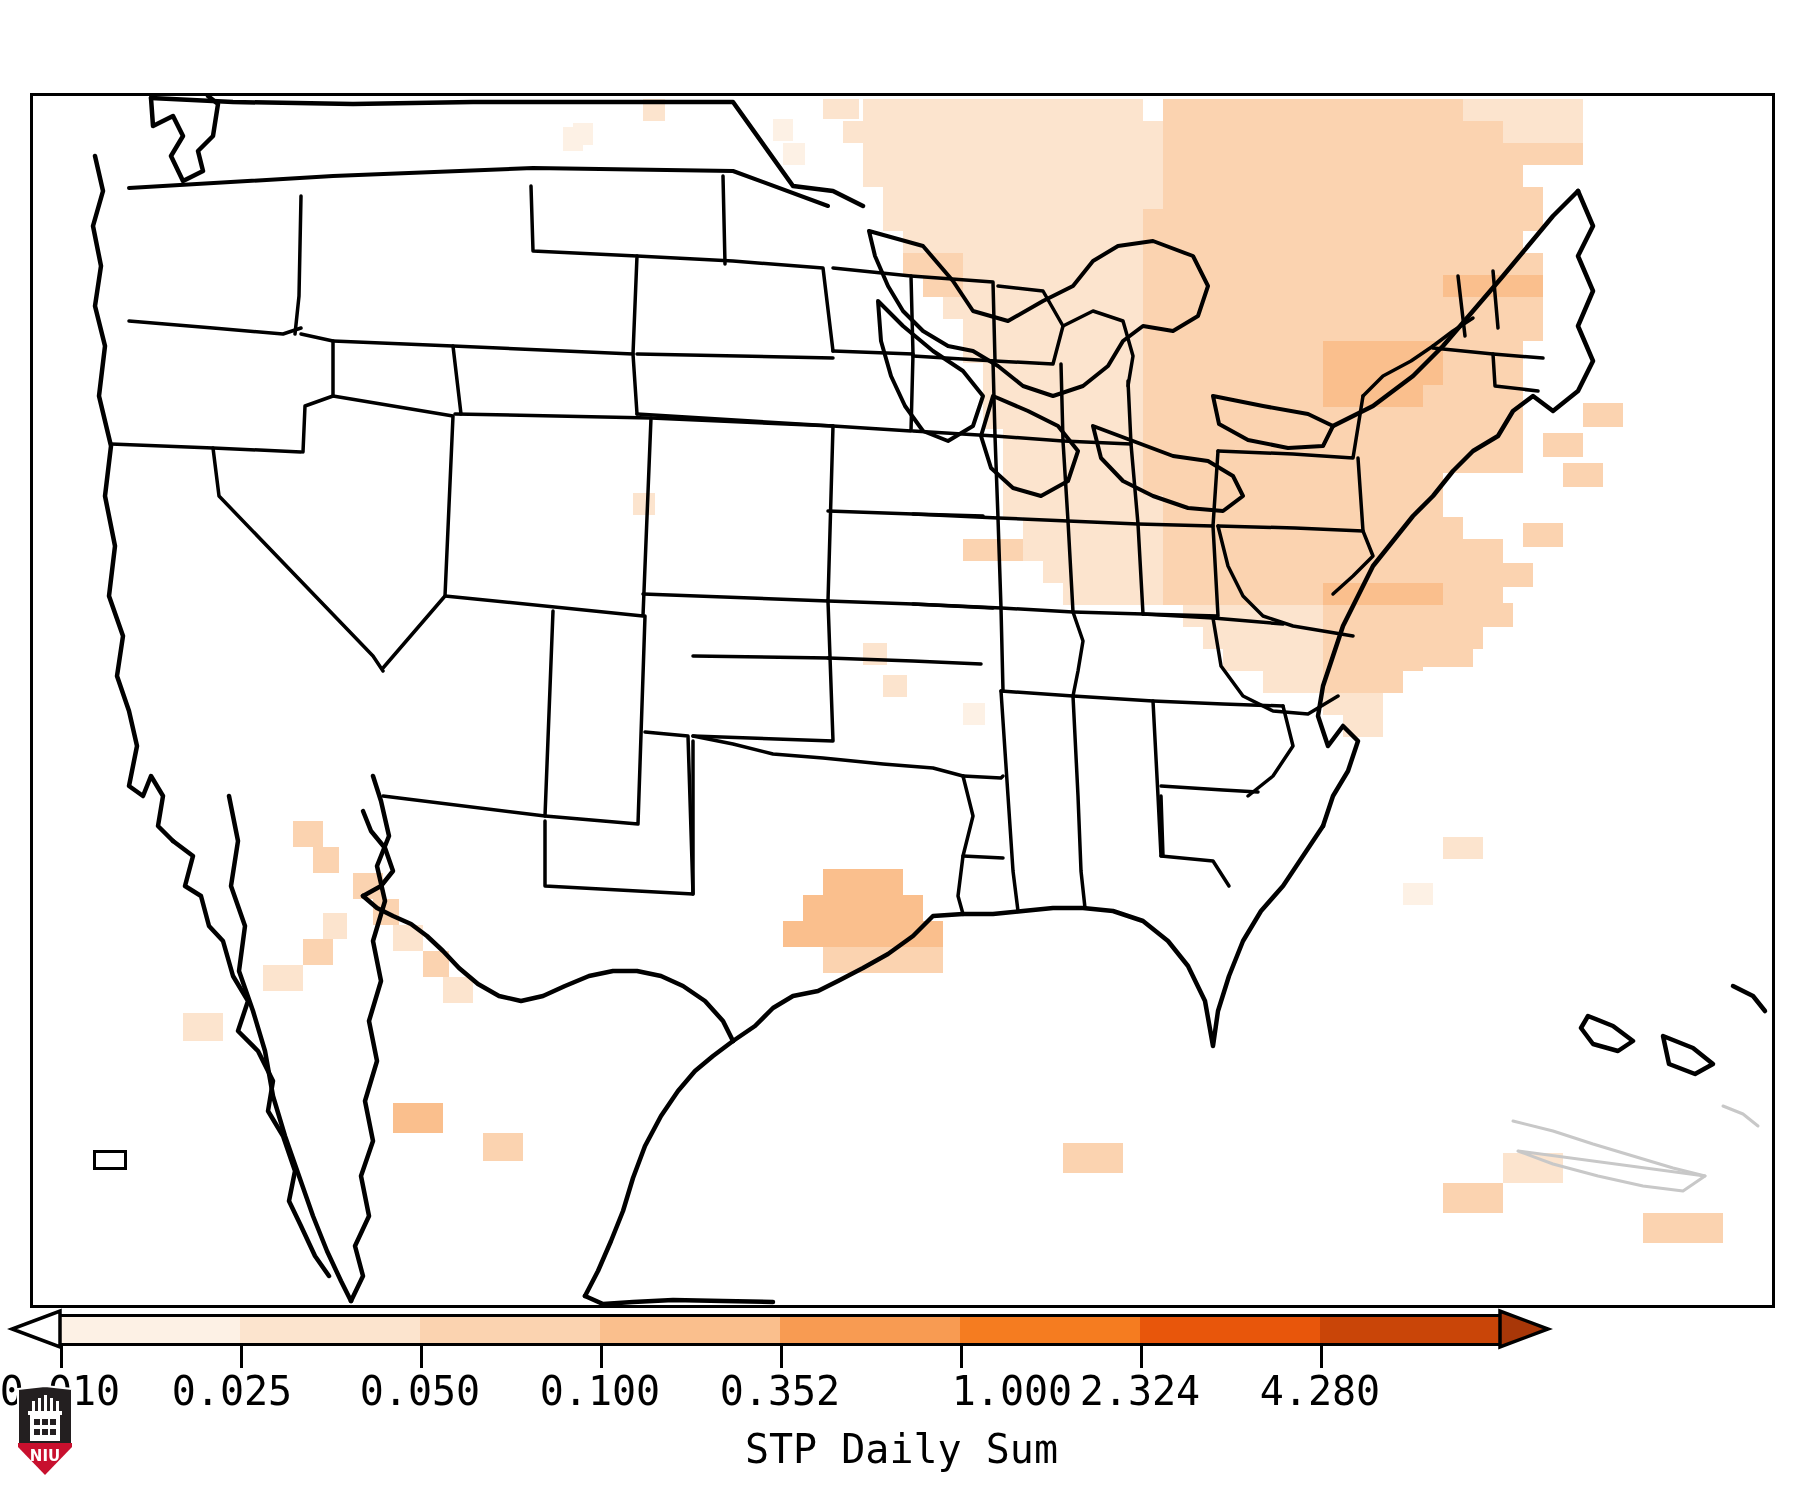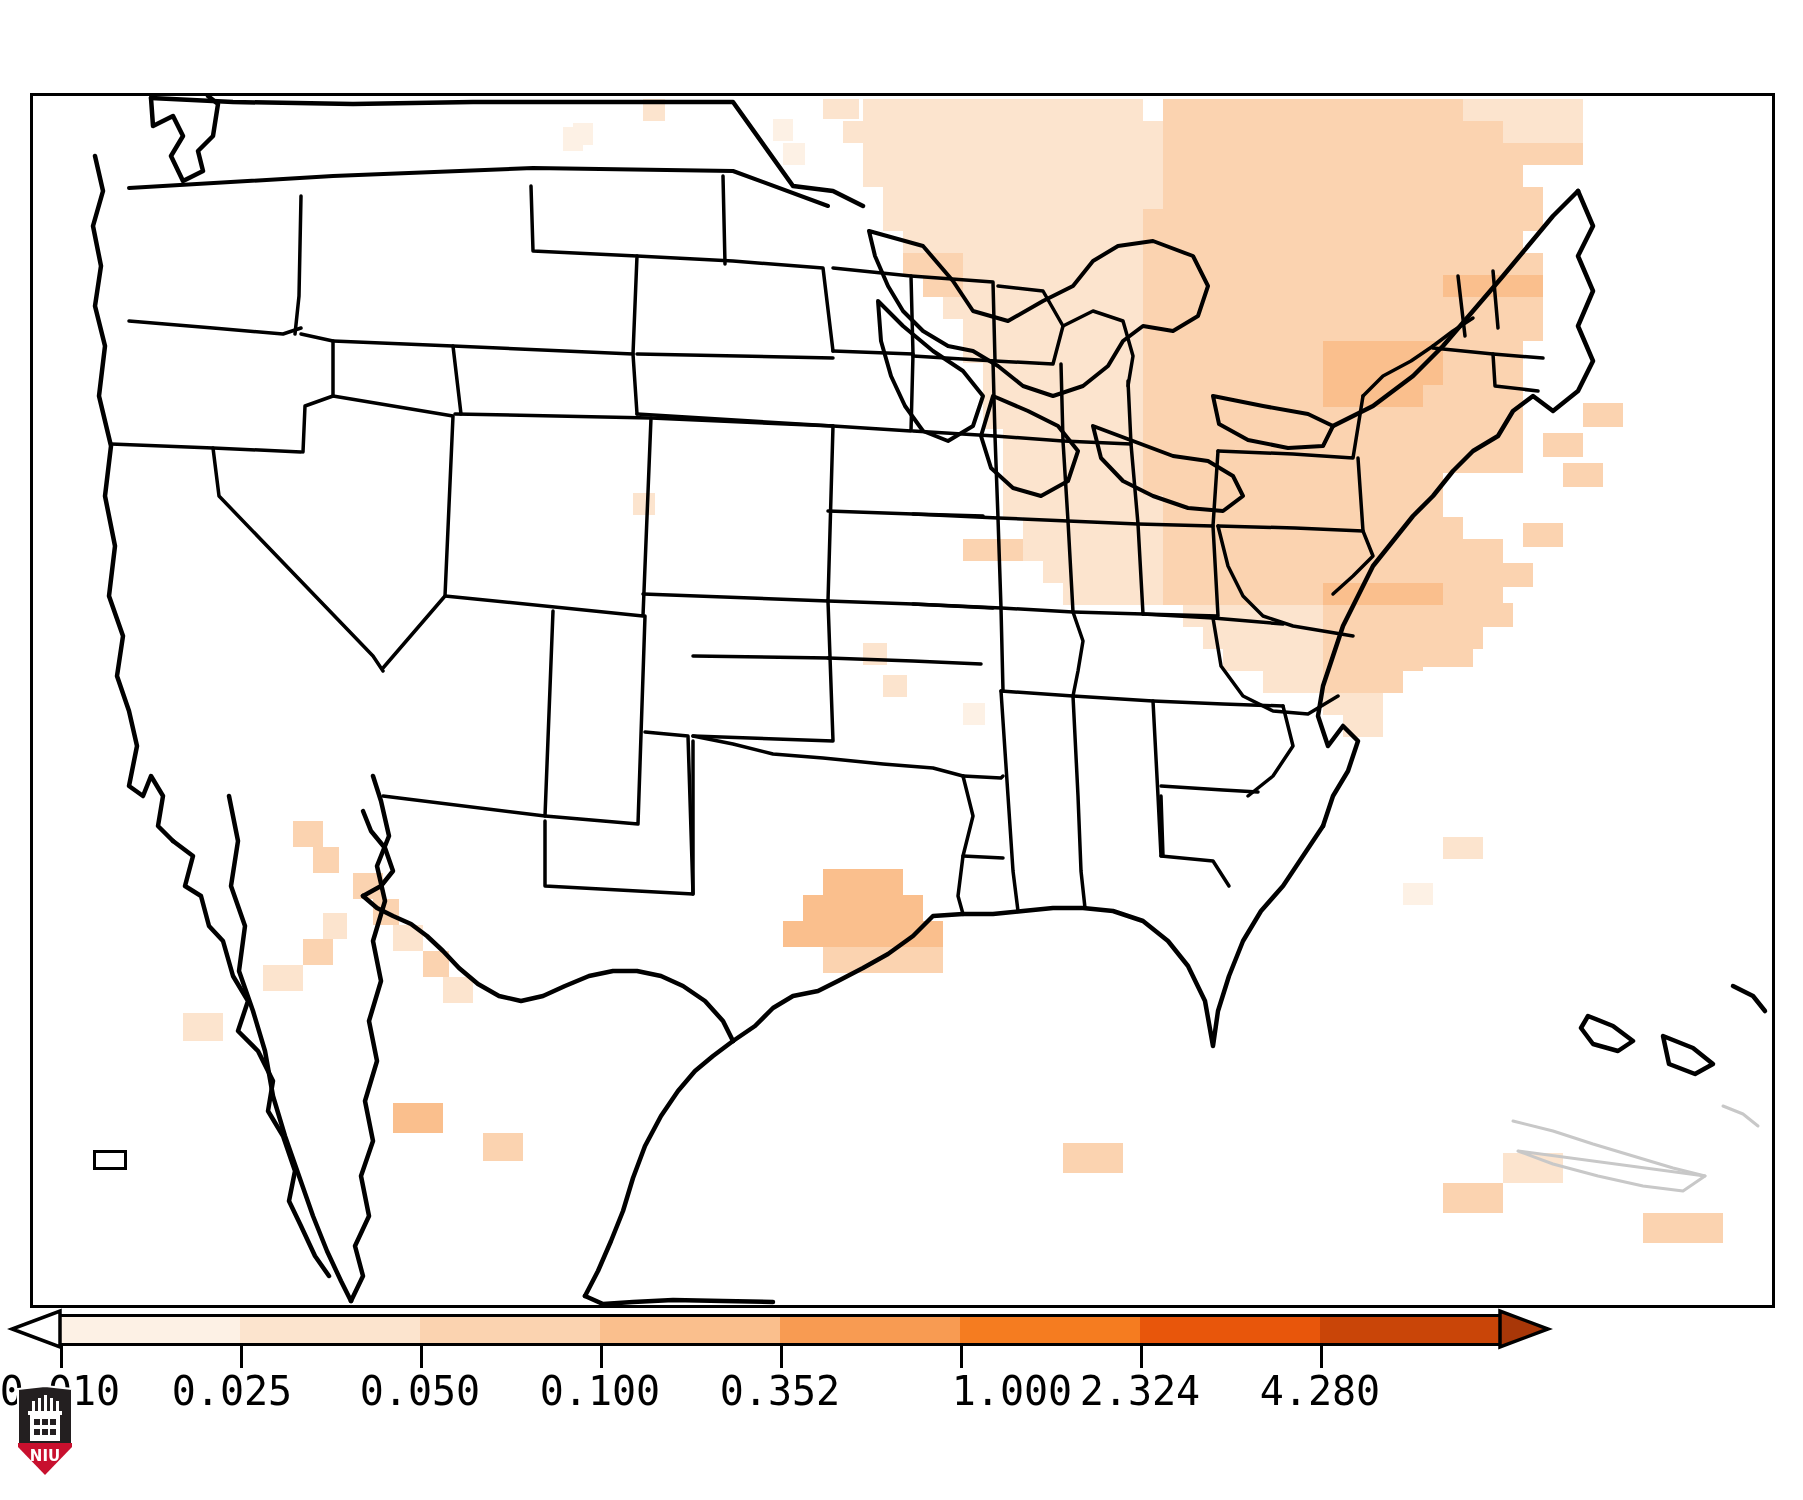--- a/index.html
+++ b/index.html
@@ -426,20 +426,21 @@
     <div id="cbar-labels">
         <div class="lb" style="left: 60px;">0.010</div>
         <div class="lb" style="left: 232px;">0.025</div>
         <div class="lb" style="left: 420px;">0.050</div>
         <div class="lb" style="left: 600px;">0.100</div>
         <div class="lb" style="left: 780px;">0.352</div>
         <div class="lb" style="left: 1012px;">1.000</div>
         <div class="lb" style="left: 1140px;">2.324</div>
         <div class="lb" style="left: 1320px;">4.280</div>
       </div>
+    <div id="cbar-axis-label">STP Daily Sum</div>
   </div>
 
   <svg id="niu-logo" viewBox="0 0 62 92">
     <path d="M4,4 L31,1 L58,4 L58,62 L31,90 L4,62 Z" fill="#231F20" stroke="#ffffff" stroke-width="2"></path>
     <path d="M4,58 L58,58 L58,62 L31,90 L4,62 Z" fill="#C8102E"></path>
     <g fill="#ffffff">
       <rect x="16" y="30" width="30" height="26"></rect>
       <rect x="14" y="26" width="34" height="4"></rect>
       <rect x="18" y="16" width="3" height="11"></rect>
       <rect x="24" y="13" width="3" height="14"></rect>

